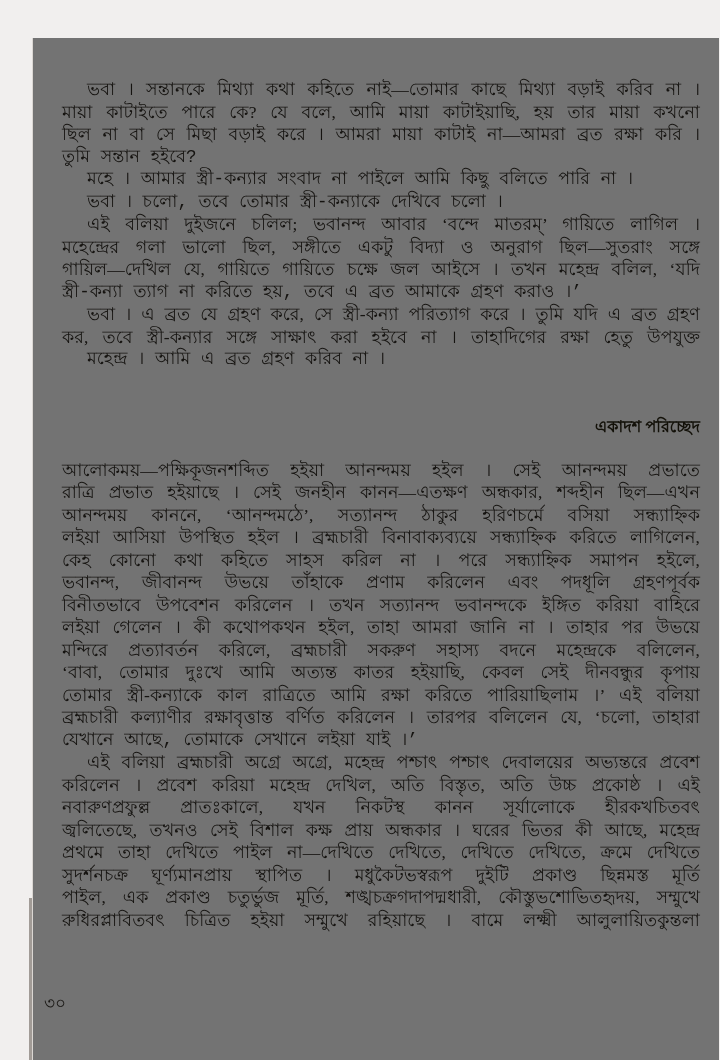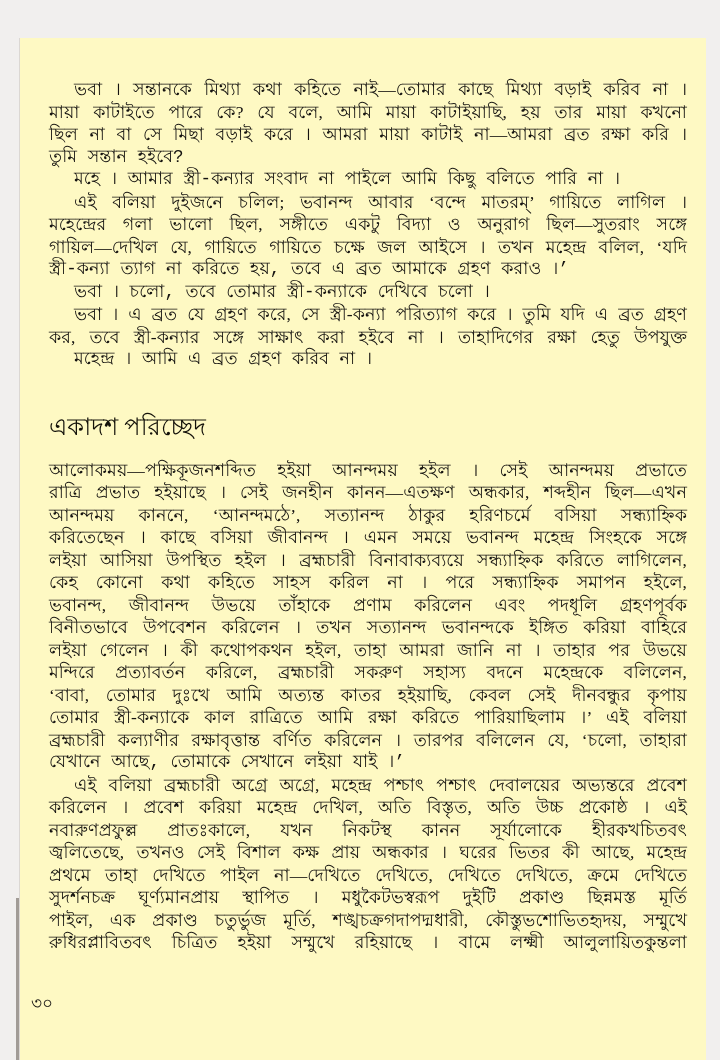--- a/index.html
+++ b/index.html
@@ -9,25 +9,25 @@
   body {
     width: 720px;
     height: 1060px;
     position: relative;
     overflow: hidden;
     background: #f1efee;
     font-family: "Liberation Serif", "DejaVu Serif", serif;
   }
   .page {
     position: absolute;
-    left: 19px;
+    left: 32px;
     top: 38px;
     width: 687px;
     height: 1022px;
-    background: #fef9c3;
+    background: #737373;
   }
   .edge-line {
     position: absolute;
     left: 0;
     top: 0;
     width: 1px;
     height: 100%;
     background: #dbd7d3;
   }
   .edge-dark {
@@ -57,23 +57,23 @@
   }
   .line.end {
     text-align-last: left;
     font-family: Liberation Mono, monospace;
   }
   .line.first-indent {
     text-indent: 25px;
   }
   .chapter-heading {
     margin: 42px 0 18px 0;
-    text-align: left;
-    font-weight: normal;
-    font-size: 24px;
+    text-align: right;
+    font-weight: bold;
+    font-size: 16px;
     line-height: 28px;
     color: #131109;
   }
   .page-number {
     position: absolute;
     left: 12px;
     top: 955px;
     font-size: 17px;
     line-height: 22px;
     color: #1a1815;
@@ -90,41 +90,40 @@
       <div class="para">
         <div class="line first-indent">ভবা । সন্তানকে মিথ্যা কথা কহিতে নাই—তোমার কাছে মিথ্যা বড়াই করিব না ।</div>
         <div class="line">মায়া কাটাইতে পারে কে? যে বলে, আমি মায়া কাটাইয়াছি, হয় তার মায়া কখনো</div>
         <div class="line">ছিল না বা সে মিছা বড়াই করে । আমরা মায়া কাটাই না—আমরা ব্রত রক্ষা করি ।</div>
         <div class="line end">তুমি সন্তান হইবে?</div>
       </div>
       <div class="para">
         <div class="line end first-indent">মহে । আমার স্ত্রী-কন্যার সংবাদ না পাইলে আমি কিছু বলিতে পারি না ।</div>
       </div>
       <div class="para">
+        <div class="line end first-indent">ভবা । চলো, তবে তোমার স্ত্রী-কন্যাকে দেখিবে চলো ।</div>
+      </div>
+      <div class="para">
         <div class="line first-indent">এই বলিয়া দুইজনে চলিল; ভবানন্দ আবার ‘বন্দে মাতরম্‌’ গায়িতে লাগিল ।</div>
         <div class="line">মহেন্দ্রের গলা ভালো ছিল, সঙ্গীতে একটু বিদ্যা ও অনুরাগ ছিল—সুতরাং সঙ্গে</div>
         <div class="line">গায়িল—দেখিল যে, গায়িতে গায়িতে চক্ষে জল আইসে । তখন মহেন্দ্র বলিল, ‘যদি</div>
         <div class="line end">স্ত্রী-কন্যা ত্যাগ না করিতে হয়, তবে এ ব্রত আমাকে গ্রহণ করাও ।’</div>
-      </div>
-      <div class="para">
-        <div class="line end first-indent">ভবা । চলো, তবে তোমার স্ত্রী-কন্যাকে দেখিবে চলো ।</div>
       </div>
       <div class="para">
         <div class="line first-indent">ভবা । এ ব্রত যে গ্রহণ করে, সে স্ত্রী-কন্যা পরিত্যাগ করে । তুমি যদি এ ব্রত গ্রহণ</div>
         <div class="line">কর, তবে স্ত্রী-কন্যার সঙ্গে সাক্ষাৎ করা হইবে না । তাহাদিগের রক্ষা হেতু উপযুক্ত</div>
       </div>
       <div class="para">
         <div class="line end first-indent">মহেন্দ্র । আমি এ ব্রত গ্রহণ করিব না ।</div>
       </div>
       <div class="chapter-heading">একাদশ পরিচ্ছেদ</div>
       <div class="para">
         <div class="line">আলোকময়—পক্ষিকূজনশব্দিত হইয়া আনন্দময় হইল । সেই আনন্দময় প্রভাতে</div>
         <div class="line">রাত্রি প্রভাত হইয়াছে । সেই জনহীন কানন—এতক্ষণ অন্ধকার, শব্দহীন ছিল—এখন</div>
         <div class="line">আনন্দময় কাননে, ‘আনন্দমঠে’, সত্যানন্দ ঠাকুর হরিণচর্মে বসিয়া সন্ধ্যাহ্নিক</div>
-        <div class="line">করিতেছেন । কাছে বসিয়া জীবানন্দ । এমন সময়ে ভবানন্দ মহেন্দ্র সিংহকে সঙ্গে</div>
         <div class="line">লইয়া আসিয়া উপস্থিত হইল । ব্রহ্মচারী বিনাবাক্যব্যয়ে সন্ধ্যাহ্নিক করিতে লাগিলেন,</div>
         <div class="line">কেহ কোনো কথা কহিতে সাহস করিল না । পরে সন্ধ্যাহ্নিক সমাপন হইলে,</div>
         <div class="line">ভবানন্দ, জীবানন্দ উভয়ে তাঁহাকে প্রণাম করিলেন এবং পদধূলি গ্রহণপূর্বক</div>
         <div class="line">বিনীতভাবে উপবেশন করিলেন । তখন সত্যানন্দ ভবানন্দকে ইঙ্গিত করিয়া বাহিরে</div>
         <div class="line">লইয়া গেলেন । কী কথোপকথন হইল, তাহা আমরা জানি না । তাহার পর উভয়ে</div>
         <div class="line">মন্দিরে প্রত্যাবর্তন করিলে, ব্রহ্মচারী সকরুণ সহাস্য বদনে মহেন্দ্রকে বলিলেন,</div>
         <div class="line">‘বাবা, তোমার দুঃখে আমি অত্যন্ত কাতর হইয়াছি, কেবল সেই দীনবন্ধুর কৃপায়</div>
         <div class="line">তোমার স্ত্রী-কন্যাকে কাল রাত্রিতে আমি রক্ষা করিতে পারিয়াছিলাম ।’ এই বলিয়া</div>
         <div class="line">ব্রহ্মচারী কল্যাণীর রক্ষাবৃত্তান্ত বর্ণিত করিলেন । তারপর বলিলেন যে, ‘চলো, তাহারা</div>
         <div class="line end">যেখানে আছে, তোমাকে সেখানে লইয়া যাই ।’</div>

